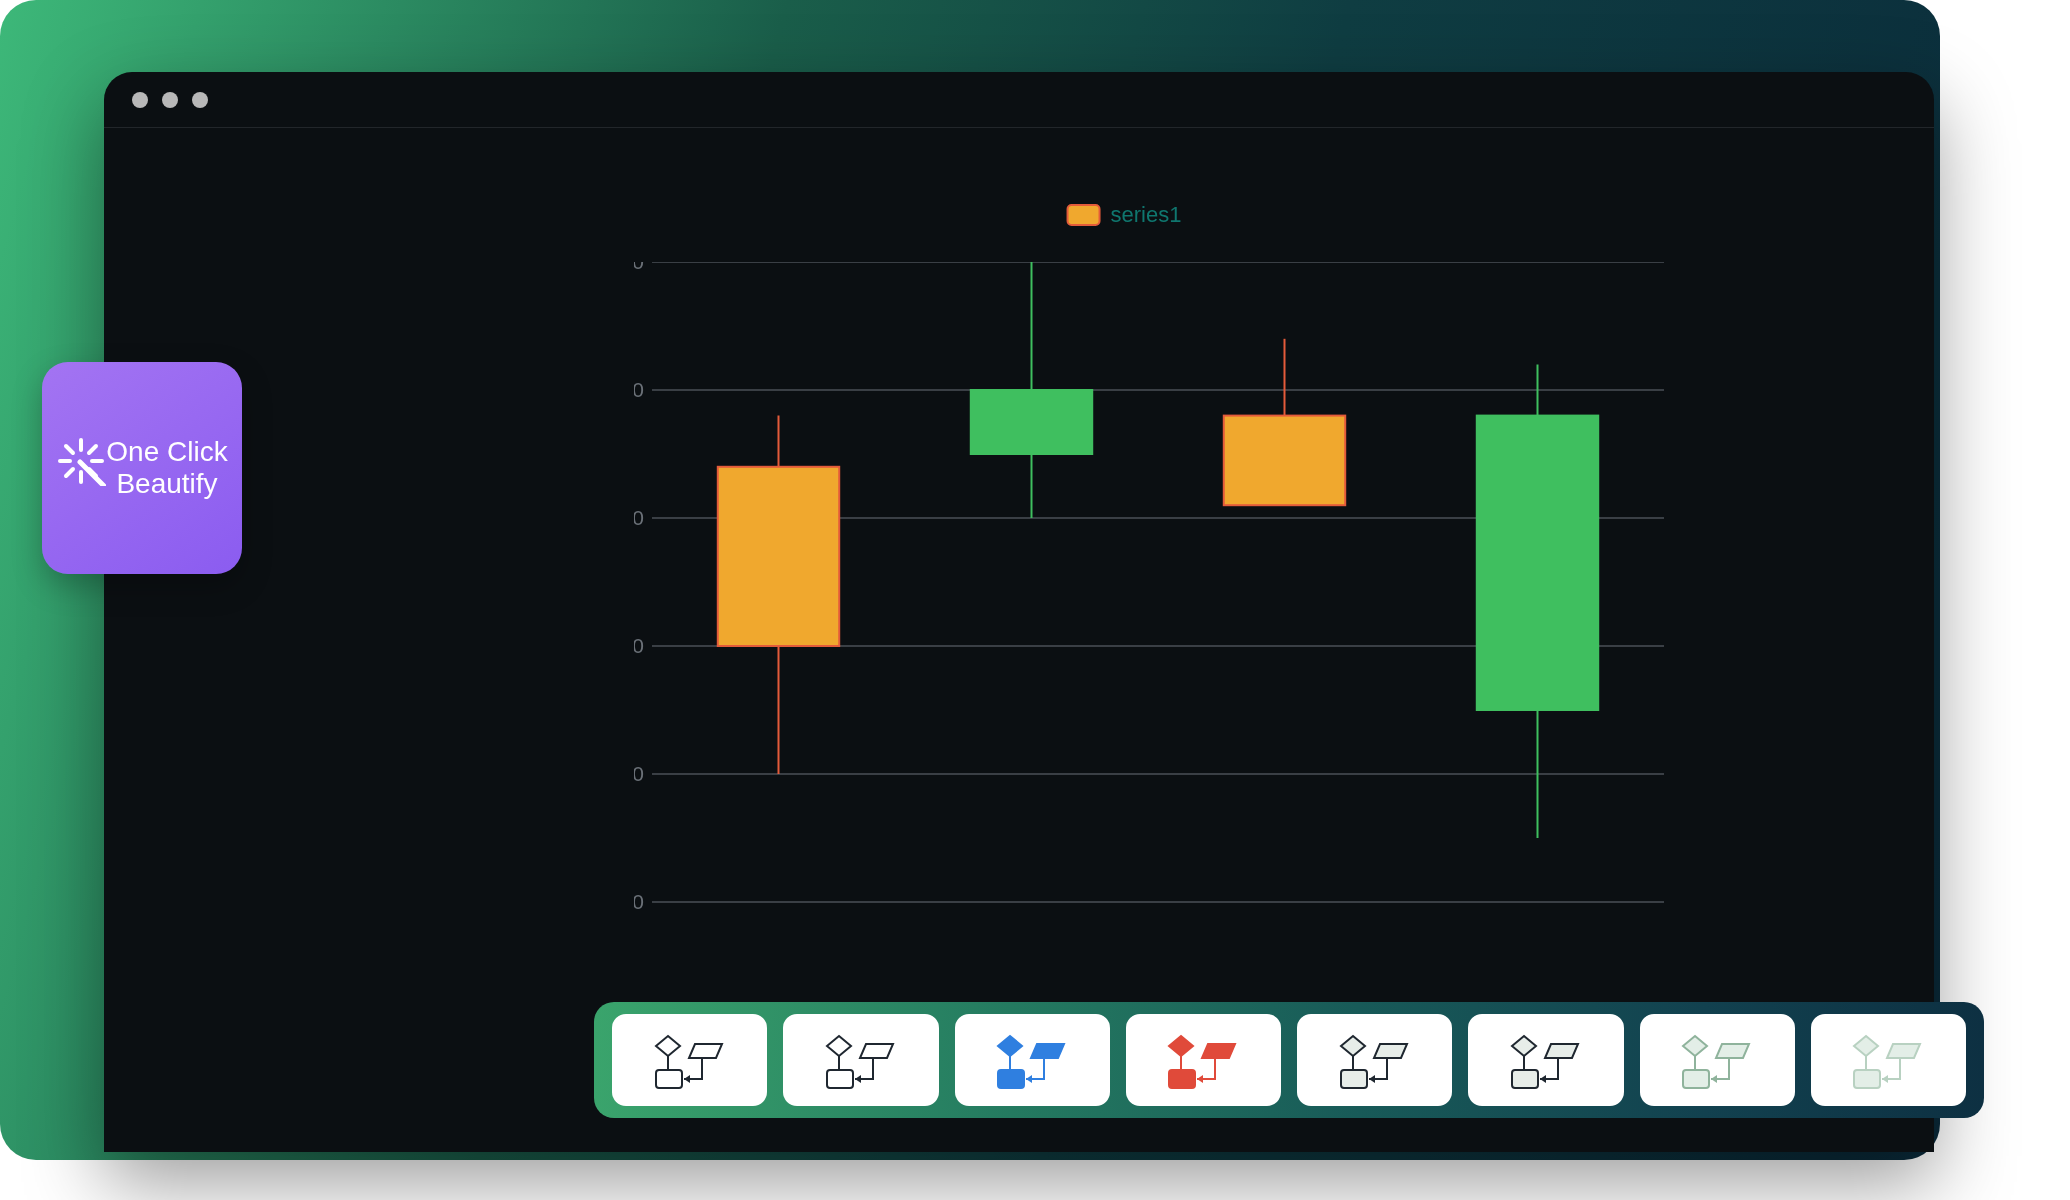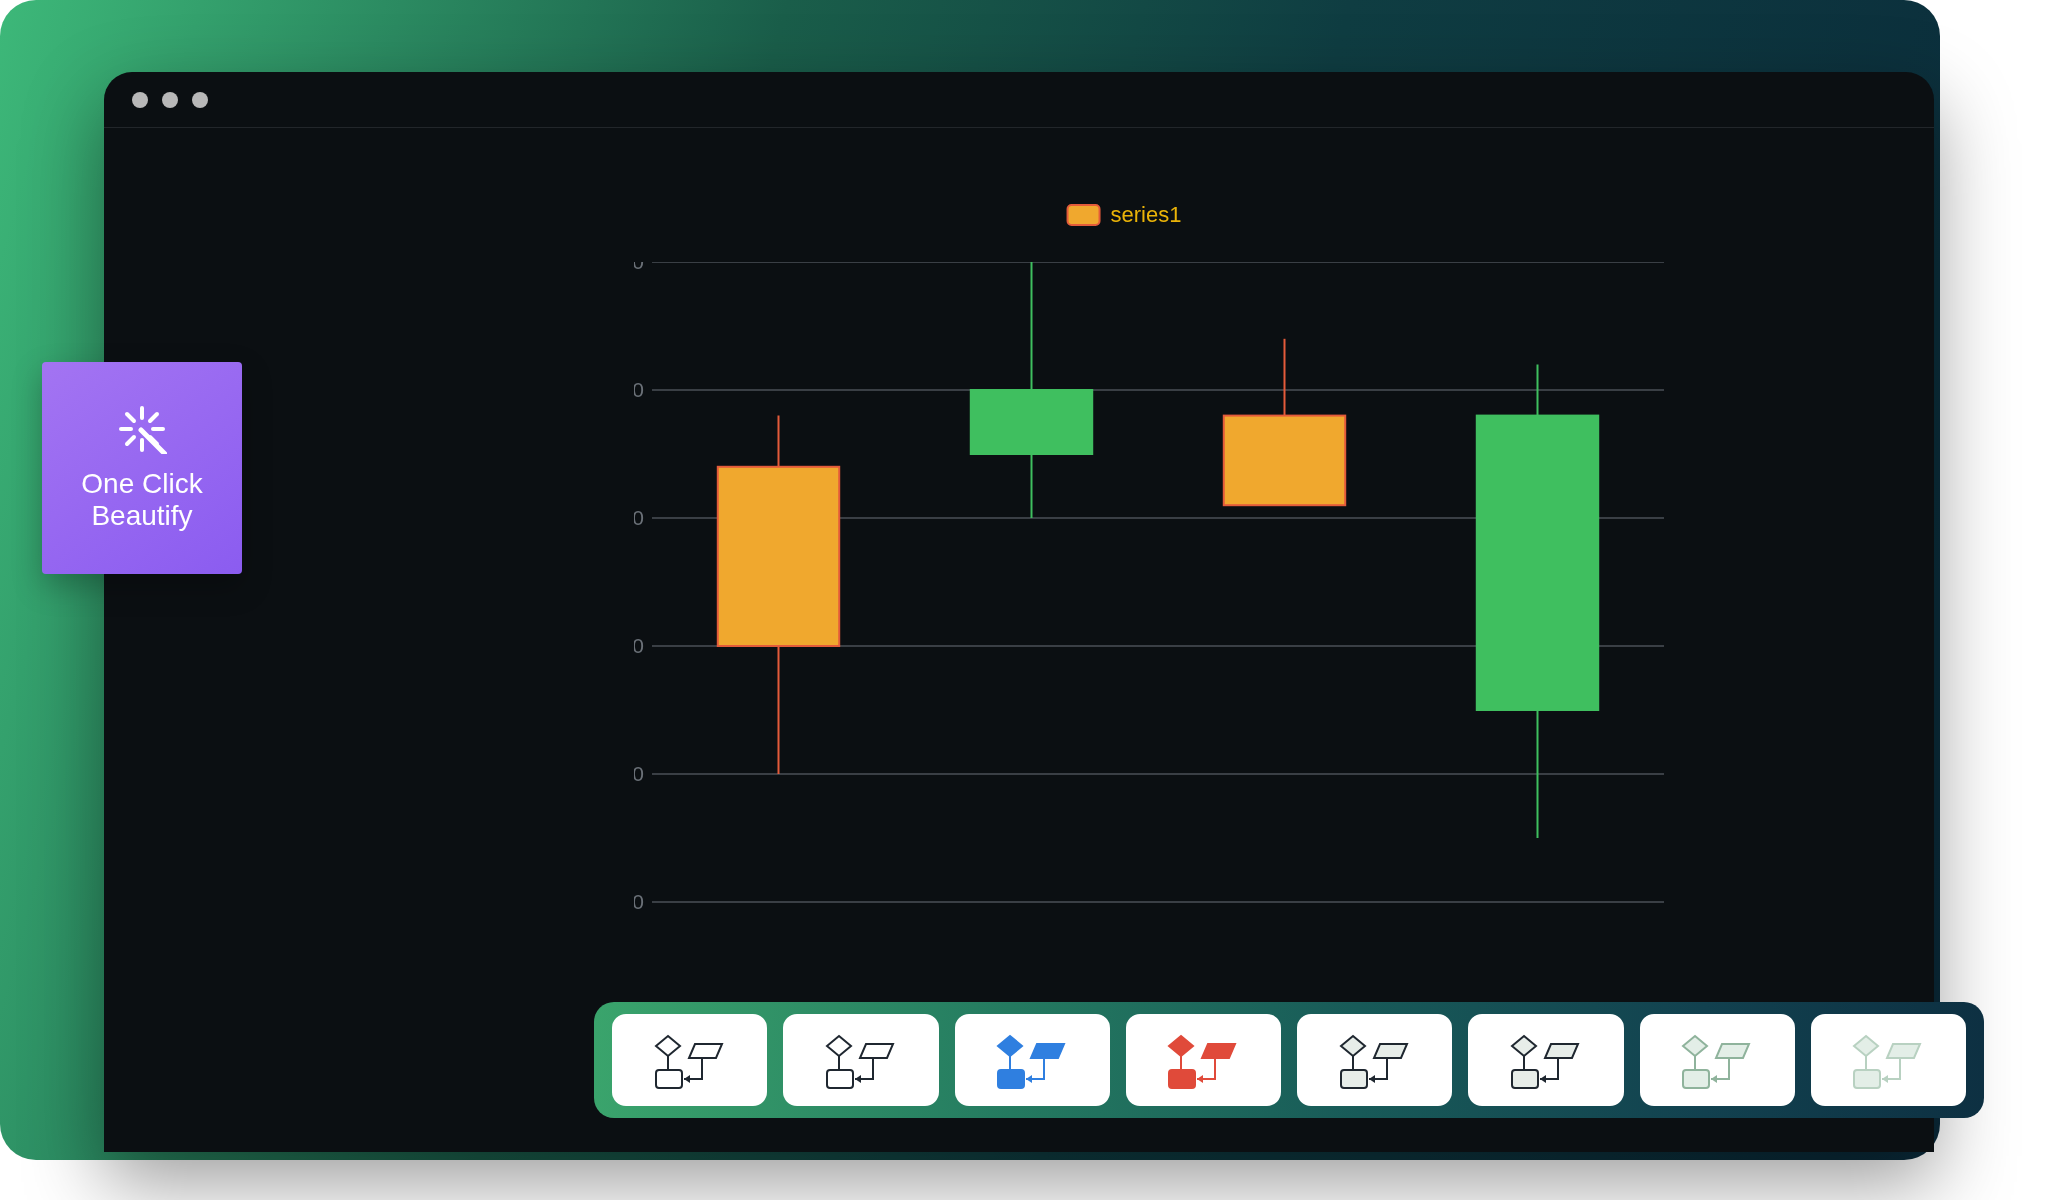--- a/index.html
+++ b/index.html
@@ -15,31 +15,31 @@
   position:absolute; left:104px; top:72px; width:1830px; height:1080px;
   background:#0b0f12; border-radius:28px 28px 0 0;
   box-shadow: 0 30px 80px rgba(0,0,0,.4);
 }
 .titlebar { height:56px; display:flex; align-items:center; padding-left:28px; gap:14px; border-bottom:1px solid #22262a; }
 .dot { width:16px; height:16px; border-radius:50%; background:#b8b8b8; }
 
 .beautify-btn {
   position:absolute; left:42px; top:362px; width:200px; height:212px;
   background: linear-gradient(145deg, #a374f2, #8b5cf0);
-  border-radius:4px; display:flex; flex-direction:column; align-items:center; justify-content:center;
+  border-radius:26px; display:flex; flex-direction:row; align-items:center; justify-content:center;
   color:#fff; box-shadow: 0 12px 30px rgba(0,0,0,.25);
   cursor:pointer;
 }
 .beautify-btn .sparkle { width:50px; height:50px; margin-bottom:14px; }
 .beautify-btn .label { font-size:28px; line-height:1.15; text-align:center; font-weight:400; }
 
 .chart-area { position:absolute; left:470px; top:130px; width:1100px; height:710px; }
 .legend { position:absolute; left:50%; transform:translateX(-50%); top:0; display:flex; align-items:center; gap:10px; }
 .legend-swatch { width:34px; height:22px; background:#f0a82e; border:2px solid #e45b3a; border-radius:5px; }
-.legend-label { color:#eab308; font-size:22px; }
+.legend-label { color:#0f766e; font-size:22px; }
 
 .plot { position:absolute; left:60px; top:60px; right:0; bottom:0; }
 
 
 .theme-bar {
   position:absolute; left:490px; top:930px; width:1390px; height:116px;
   background: linear-gradient(90deg, #3aa46c 0%, #247a60 30%, #185a58 55%, #12414f 80%, #0d3042 100%);
   border-radius:20px; display:flex; align-items:center; gap:16px; padding:12px 18px;
 }
 .theme-card {

